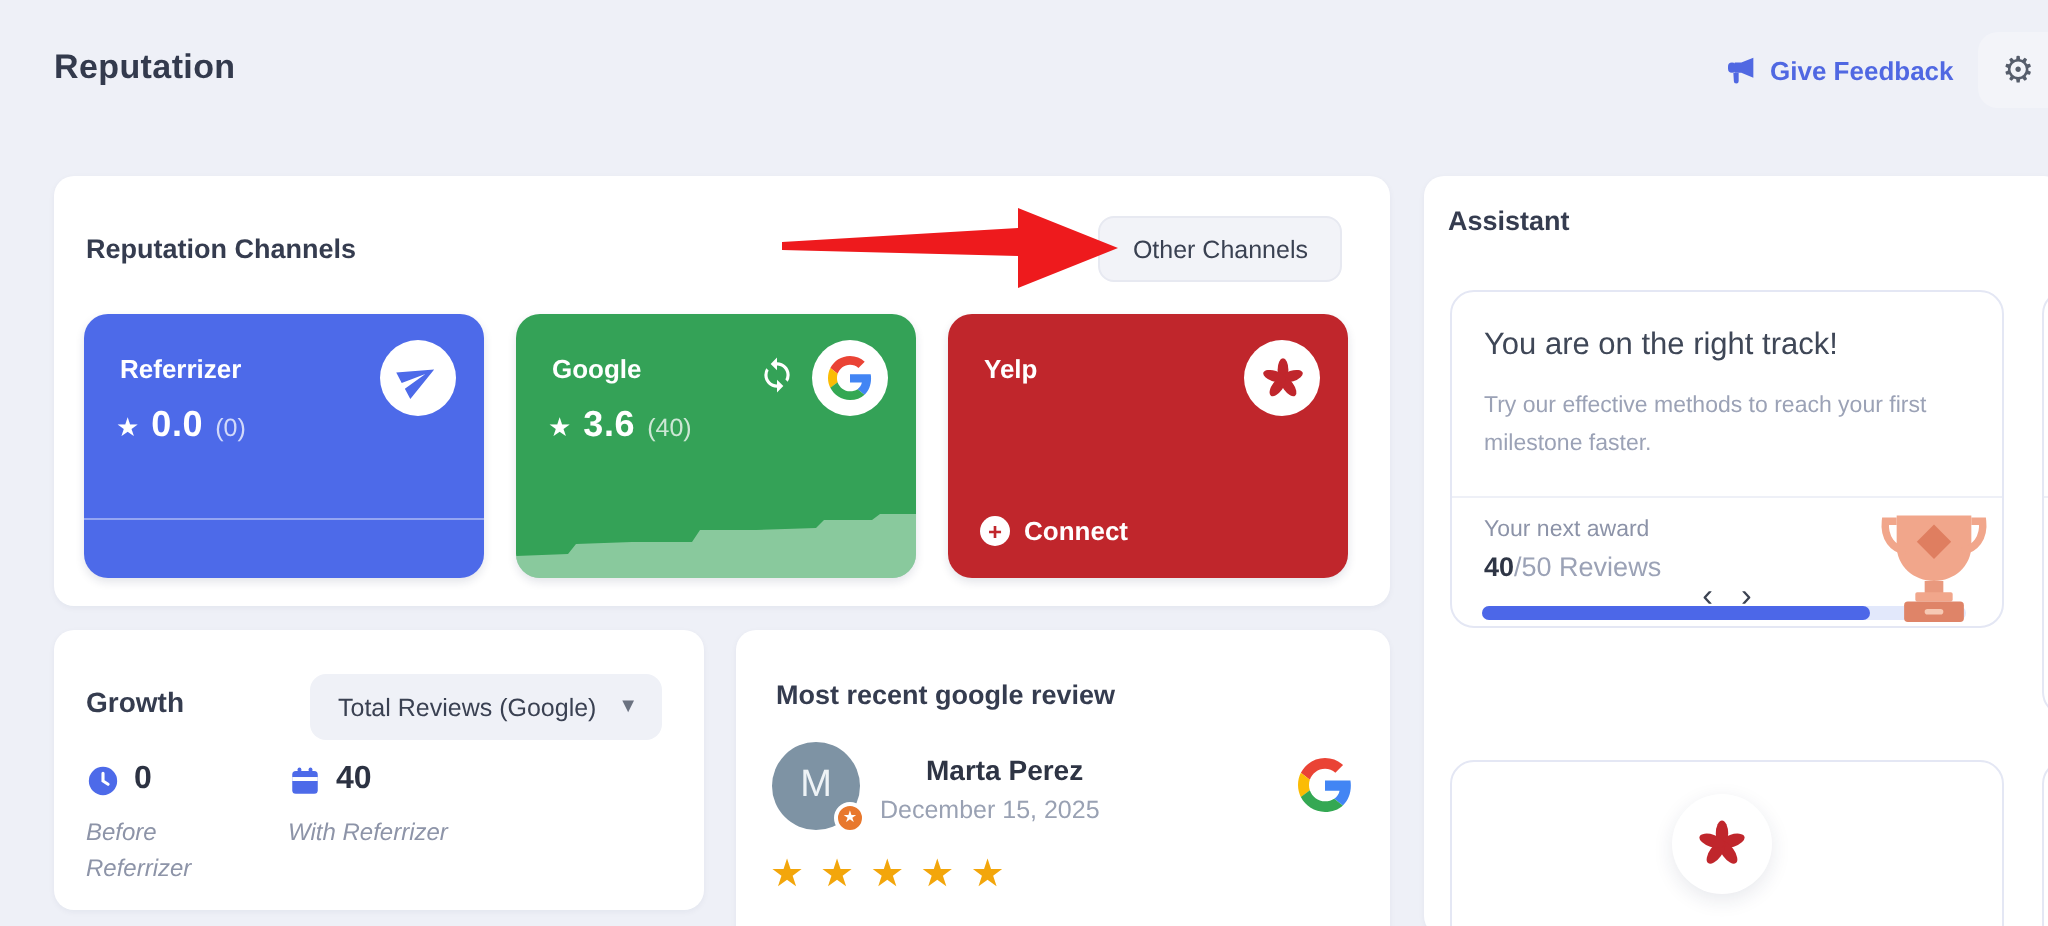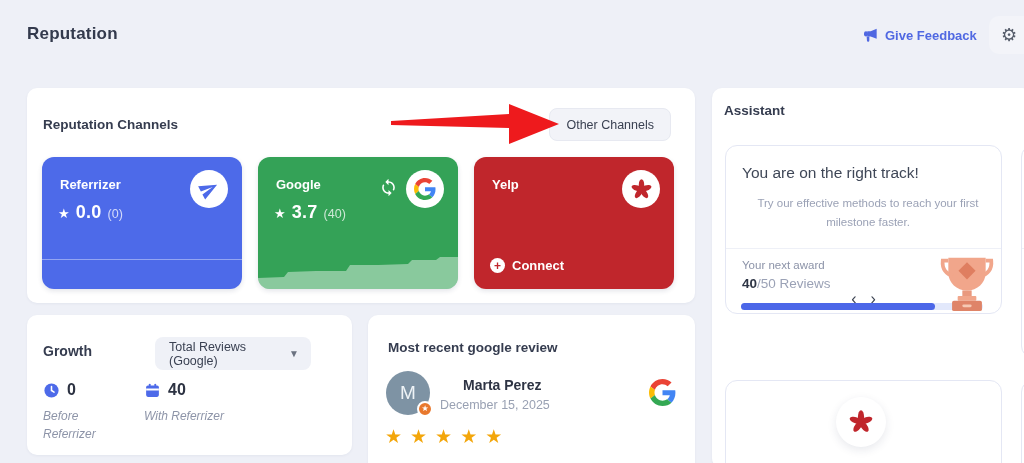--- a/index.html
+++ b/index.html
@@ -47,21 +47,21 @@
   .connect-plus { width:15px; height:15px; border-radius:50%; background:#fff; color:#c0262c;
       font-size:12px; font-weight:800; display:flex; align-items:center; justify-content:center; line-height:1; }
   .connect-label { font-size:13px; font-weight:700; }
 
   
   .annotation-arrow { left:391px; top:103px; width:170px; height:42px; z-index:5; pointer-events:none; }
 
   
   .growth-card { left:27px; top:315px; width:325px; height:140px; }
   .growth-heading { left:16px; top:28px; }
-  .growth-filter { left:128px; top:22px; width:156px; height:33px; background:#eff1f7; border-radius:8px;
+  .growth-filter { left:128px; top:22px; width:176px; height:33px; background:#eff1f7; border-radius:8px;
       display:flex; align-items:center; justify-content:space-between; padding:0 12px 0 14px;
       font-size:12.5px; color:#3a4152; cursor:pointer; }
   .filter-caret { font-size:10px; color:#6b7280; }
   .stat { position:absolute; top:66px; }
   .stat-1 { left:16px; } .stat-2 { left:117px; }
   .stat-top { display:flex; align-items:center; gap:7px; }
   .stat-icon { width:17px; height:17px; }
   .stat-value { font-size:16px; font-weight:600; color:#2c3242; }
   .stat-label { margin-top:8px; font-size:12px; color:#8d94a8; line-height:1.5;font-style:italic; }
   .stat-1 .stat-label { width:78px; }
@@ -81,21 +81,21 @@
   .review-glogo { left:281px; top:64px; width:27px; height:27px; }
   .review-stars { left:17px; top:110px; display:flex; gap:8px; }
   .rv-star { color:#f3a60b; font-size:19px; }
 
   
   .assistant-panel { left:712px; top:88px; width:320px; height:380px; border-radius:10px; }
   .assistant-heading { left:12px; top:15px; }
   .inner-card { position:absolute; background:#fff; border:1px solid #e4e7f4; border-radius:12px; }
   .inner-card-1 { left:13px; top:57px; width:277px; height:169px; }
   .assist-title { position:absolute; left:16px; top:18px; font-size:15.5px; font-weight:500; color:#3f4757; }
-  .assist-body { position:absolute; left:16px; top:48px; width:252px; font-size:11.5px; line-height:1.65; color:#9ba2b6;text-align:center; }
+  .assist-body { position:absolute; left:16px; top:48px; width:252px; font-size:11.5px; line-height:1.65; color:#9ba2b6; }
   .assist-divider { position:absolute; left:0; right:0; top:102px; border-top:1px solid #eef0f7; }
   .award-label { position:absolute; left:16px; top:113px; font-size:11.5px; color:#8c93a8; }
   .award-value { position:absolute; left:16px; top:130px; font-size:13.5px; color:#9ba2b6; }
   .award-current { font-weight:700; color:#2e3545; }
   .award-bar { position:absolute; left:15px; top:157px; width:242px; height:7px; border-radius:4px; background:#e2e8fb; }
   .award-bar-fill { height:100%; border-radius:4px; background:#4c67e8; }
   .trophy { position:absolute; right:6px; top:106px; width:56px; height:62px; }
   .carousel-arrows { position:absolute; left:0; right:0; bottom:6px; display:flex; justify-content:center; gap:14px; }
   .carousel-arrows span { font-size:16px; color:#3c4352; cursor:pointer; line-height:1; }
   .inner-card-2 { left:13px; top:292px; width:277px; height:180px; }
@@ -158,21 +158,21 @@
       <div class="channel-logo-circle">
         <svg width="22" height="22" viewBox="0 0 48 48">
           <path fill="#EA4335" d="M24 9.5c3.54 0 6.71 1.22 9.21 3.6l6.85-6.85C35.9 2.38 30.47 0 24 0 14.62 0 6.51 5.38 2.56 13.22l7.98 6.19C12.43 13.72 17.74 9.5 24 9.5z"></path>
           <path fill="#4285F4" d="M46.98 24.55c0-1.57-.15-3.09-.38-4.55H24v9.02h12.94c-.58 2.96-2.26 5.48-4.78 7.18l7.73 6c4.51-4.18 7.09-10.36 7.09-17.65z"></path>
           <path fill="#FBBC05" d="M10.53 28.59c-.48-1.45-.76-2.99-.76-4.59s.27-3.14.76-4.59l-7.98-6.19C.92 16.46 0 20.12 0 24c0 3.88.92 7.54 2.56 10.78l7.97-6.19z"></path>
           <path fill="#34A853" d="M24 48c6.48 0 11.93-2.13 15.89-5.81l-7.73-6c-2.15 1.45-4.92 2.3-8.16 2.3-6.26 0-11.57-4.22-13.47-9.91l-7.98 6.19C6.51 42.62 14.62 48 24 48z"></path>
         </svg>
       </div>
       <div class="rating-row">
         <span class="rating-star">★</span>
-        <span class="rating-value">3.7</span>
+        <span class="rating-value">3.6</span>
         <span class="rating-count">(40)</span>
       </div>
       <svg class="google-chart" viewBox="0 0 200 44" preserveAspectRatio="none">
         <path fill="rgba(255,255,255,0.42)" d="M0,44 L0,33 L26,32 L30,27 L58,26 L88,26 L92,20 L120,20 L150,19 L154,15 L178,15 L182,12 L200,12 L200,44 Z"></path>
       </svg>
     </div>
 
     <div class="channel-card" style="background: rgb(192, 38, 44);">
       <div class="channel-name">Yelp</div>
       <div class="channel-logo-circle" style="color:#c0262c;">

